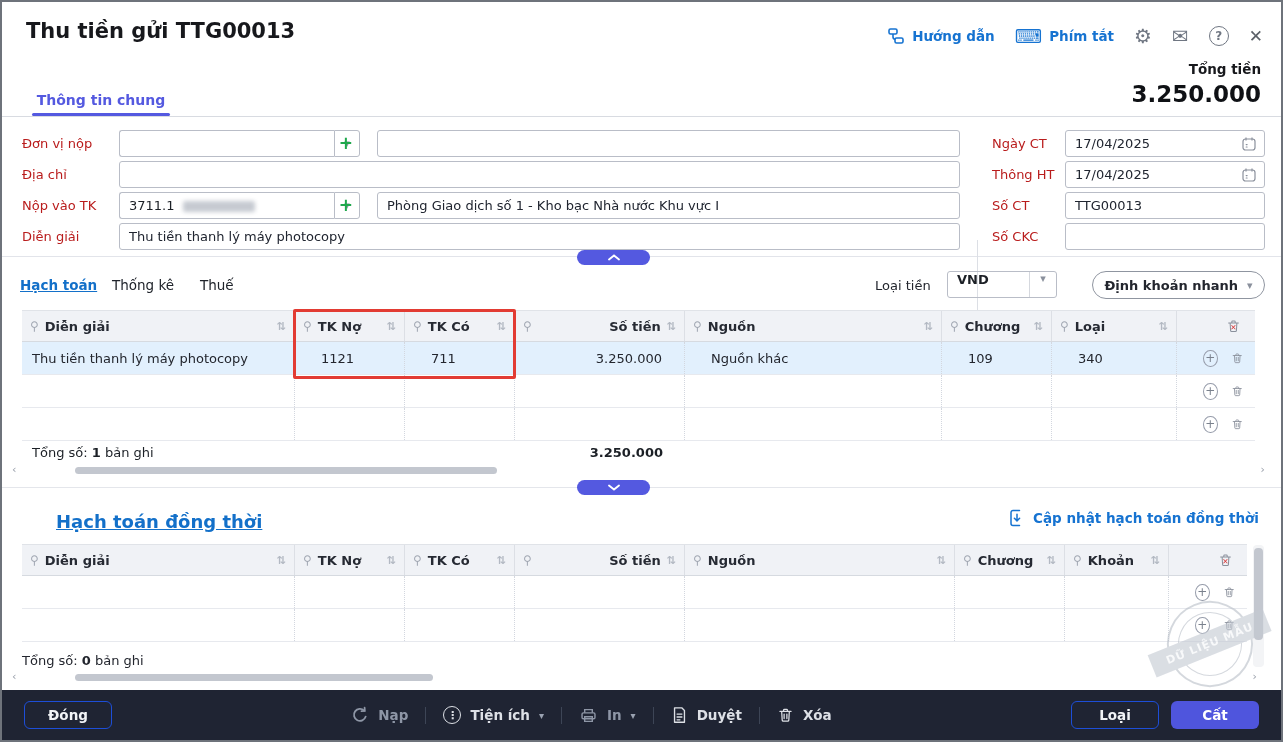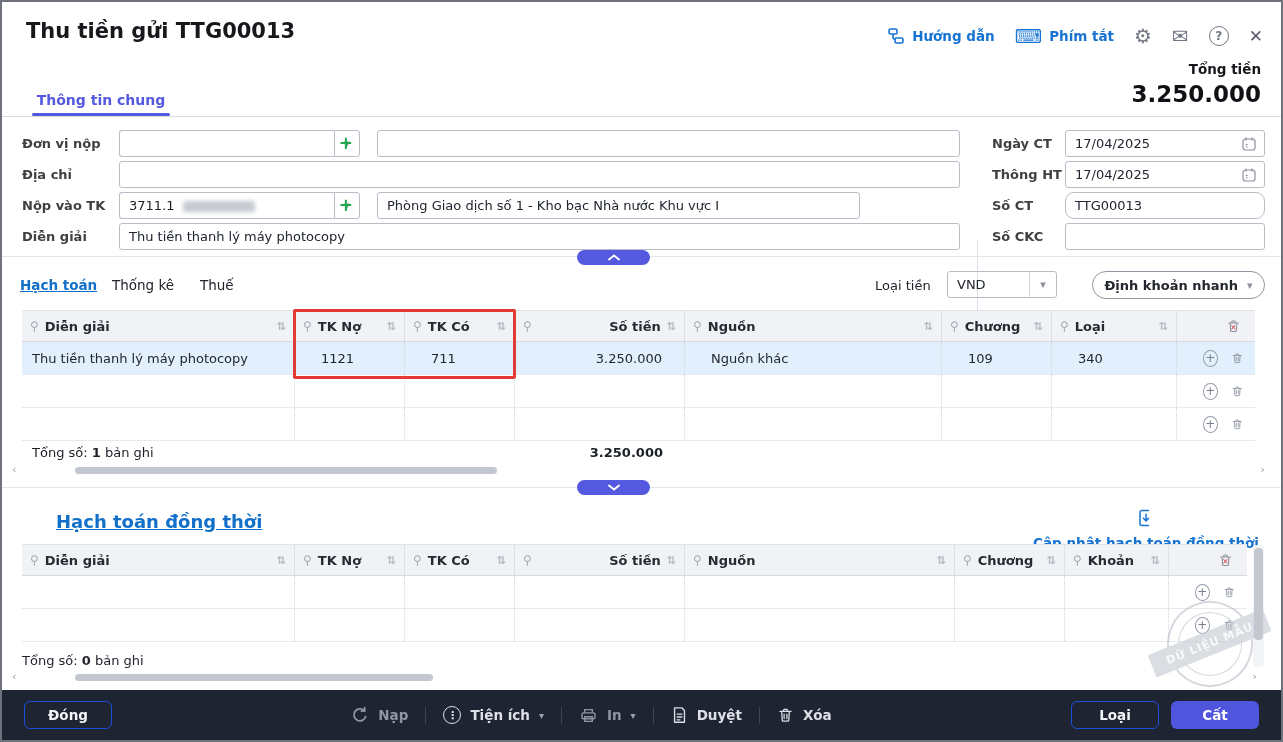--- a/index.html
+++ b/index.html
@@ -20,21 +20,21 @@
            display:flex; align-items:center; justify-content:center; font-size:12px; font-weight:700; }
   .xmark { font-size:17px; color:#5b6068; }
   .total-label { position:absolute; right:20px; top:59px; font-weight:600; font-size:13.5px; color:#17181c; }
   .total-value { position:absolute; right:20px; top:79px; font-weight:800; font-size:23px; color:#0f1115; }
   .tab { position:absolute; left:30px; bottom:8px; width:138px; text-align:center;
          color:#5459e0; font-weight:600; font-size:14px; cursor:pointer; }
   .tab-underline { position:absolute; left:30px; bottom:0; width:138px; height:3px; background:#5459e0; border-radius:2px; }
 
   
   .form { position:absolute; left:0; top:115px; width:100%; height:140px; background:#fff; border-bottom:1px solid #e2e4ea; }
-  .flabel { position:absolute; height:27px; line-height:27px; font-weight:700; color:#404040; font-size:13px; }
+  .flabel { position:absolute; height:27px; line-height:27px; font-weight:400; color:#b91c1c; font-size:13px; }
   .fbox  { position:absolute; height:27px; border:1px solid #b9bdc7; border-radius:3px; background:#fff;
            line-height:25px; padding:0 9px; color:#202530; white-space:nowrap; overflow:hidden; }
   .combo { position:absolute; height:27px; display:flex; }
   .combo .main { position:relative; flex:1; border:1px solid #b9bdc7; border-right:none; border-radius:3px 0 0 3px;
                  background:#fff; line-height:25px; padding:0 26px 8px 9px; white-space:nowrap; }
   .combo .plus { position:absolute; right:7px; top:3px; color:#1fa84c; font-size:17px; font-weight:700; line-height:20px; cursor:pointer; }
   .combo .arrow { width:26px; border:1px solid #b9bdc7; border-radius:0 3px 3px 0; background:#fff;
                   display:flex; align-items:center; justify-content:center; color:#8a909c; font-size:11px; cursor:pointer; }
   .redacted { display:inline-block; width:72px; height:11px; background:#c6cad1; border-radius:2px;
               filter:blur(2px); vertical-align:middle; margin-left:8px; }
@@ -43,21 +43,21 @@
 
   
   .pill { position:absolute; left:575px; width:73px; height:15px; background:#5459e0; border-radius:8px;
           display:flex; align-items:center; justify-content:center; cursor:pointer; z-index:6; }
 
   
   .subtab { position:absolute; top:275px; font-size:13.5px; cursor:pointer; color:#20242b; }
   .subtab.active { color:#1370c9; font-weight:700; text-decoration:underline; }
   .cur-label { position:absolute; left:873px; top:276px; color:#23262e; }
   .cur-select { position:absolute; left:945px; top:269px; width:110px; height:27px; border:1px solid #b9bdc7; border-radius:3px;
-                display:flex; align-items:center; cursor:pointer; }
+                display:flex; align-items:flex-start; cursor:pointer;font-weight:bold; }
   .cur-select .val { flex:1; padding-left:9px; }
   .cur-select .sep { width:1px; height:25px; background:#d5d8de; }
   .cur-select .car { width:26px; text-align:center; color:#8a909c; font-size:11px; }
   .quick-btn { position:absolute; left:1090px; top:269px; width:173px; height:28px; border:1.4px solid #8f95a0;
                border-radius:14px; background:#fff; display:flex; align-items:center; justify-content:center; gap:9px;
                font-weight:700; color:#23262e; cursor:pointer; }
   .quick-btn .car { color:#8a909c; font-size:11px; }
 
   
   .grid { display:grid; align-items:stretch; }
@@ -92,21 +92,21 @@
   .hscroll { position:absolute; height:9px; }
   .hscroll .tr-ar { position:absolute; top:-3px; color:#9aa0ab; font-size:11px; }
   .hthumb { position:absolute; top:1px; height:7px; background:#c3c7cf; border-radius:4px; cursor:grab; }
   .vscroll { position:absolute; left:1251px; width:11px; background:#f3f4f6; border-radius:4px; }
   .vthumb { position:absolute; left:1px; width:9px; background:#c3c7cf; border-radius:4px; cursor:grab; }
 
   
   .sec2-title { position:absolute; left:18px; top:509px; font-size:18px; font-weight:700; color:#1370c9;
                 text-decoration:underline; cursor:pointer;margin-left:36px; }
   .update-link { position:absolute; right:22px; top:507px; display:flex; align-items:center; gap:8px;
-                 color:#1673d1; font-weight:600; font-size:13.5px; cursor:pointer;flex-direction:column; }
+                 color:#1673d1; font-weight:600; font-size:13.5px; cursor:pointer; }
 
   
   .red-rect { position:absolute; left:291px; top:307px; width:223px; height:70px;
               border:3px solid #e23b33; border-radius:2px; z-index:8; pointer-events:none; }
   .stamp { position:absolute; left:1152px; top:592px; width:112px; height:100px; transform:rotate(-22deg);
            opacity:.6; z-index:5; pointer-events:none; }
   .stamp .c1 { position:absolute; left:13px; top:7px; width:86px; height:86px; border:2.5px solid #b9bfc8; border-radius:50%; }
   .stamp .c2 { position:absolute; left:24px; top:18px; width:64px; height:64px; border:1.5px solid #b9bfc8; border-radius:50%; }
   .stamp .band { position:absolute; left:-6px; top:37px; width:124px; height:24px; background:#c3c9d2;
                  display:flex; align-items:center; justify-content:center; font-size:11px; font-weight:700;
@@ -176,21 +176,21 @@
 
     <div class="flabel" style="left:20px; top:44px;">Địa chỉ</div>
     <div class="fbox" style="left:117px; top:44px; width:841px;"></div>
 
     <div class="flabel" style="left:20px; top:75px;">Nộp vào TK</div>
     <div class="combo" style="left:117px; top:75px; width:241px;">
       <div class="main"><span>3711.1</span><span class="redacted"></span></div>
       <span class="plus">+</span>
       <div class="arrow">▾</div>
     </div>
-    <div class="fbox" style="left:375px; top:75px; width:483px;">Phòng Giao dịch số 1 - Kho bạc Nhà nước Khu vực I</div>
+    <div class="fbox" style="left:375px; top:75px; width:583px;">Phòng Giao dịch số 1 - Kho bạc Nhà nước Khu vực I</div>
 
     <div class="flabel" style="left:20px; top:106px;">Diễn giải</div>
     <div class="fbox" style="left:117px; top:106px; width:841px;">Thu tiền thanh lý máy photocopy</div>
 
     <div class="vdiv"></div>
 
     <div class="flabel" style="left:990px; top:13px;">Ngày CT</div>
     <div class="fbox" style="left:1063px; top:13px; width:200px; padding-right:28px;">
       <span>17/04/2025</span>
       <svg class="calic" width="16" height="16" viewBox="0 0 16 16" fill="none" stroke="#8a909c" stroke-width="1.2">
@@ -202,21 +202,21 @@
     <div class="flabel" style="left:990px; top:44px;">Thông HT</div>
     <div class="fbox" style="left:1063px; top:44px; width:200px; padding-right:28px;">
       <span>17/04/2025</span>
       <svg class="calic" width="16" height="16" viewBox="0 0 16 16" fill="none" stroke="#8a909c" stroke-width="1.2">
         <rect x="2" y="3" width="12" height="11" rx="2.5"></rect>
           <path d="M5 1.6v2.8M11 1.6v2.8"></path>
           <path d="M5.2 8.6h.9M5.2 11h.9" stroke-linecap="round"></path>
       </svg>
     </div>
     <div class="flabel" style="left:990px; top:75px;">Số CT</div>
-    <div class="fbox" style="left:1063px; top:75px; width:200px;border-radius:9px;">TTG00013</div>
+    <div class="fbox" style="left:1063px; top:75px; width:200px;">TTG00013</div>
     <div class="flabel" style="left:990px; top:106px;">Số CKC</div>
     <div class="fbox" style="left:1063px; top:106px; width:200px;"></div>
   </div>
 
   <div class="pill" style="top:248px;">
     <svg width="16" height="9" viewBox="0 0 16 9" fill="none" stroke="#fff" stroke-width="1.9" stroke-linecap="round">
         <path d="M3 6.5 8 2.5l5 4"></path>
       </svg>
   </div>
 

